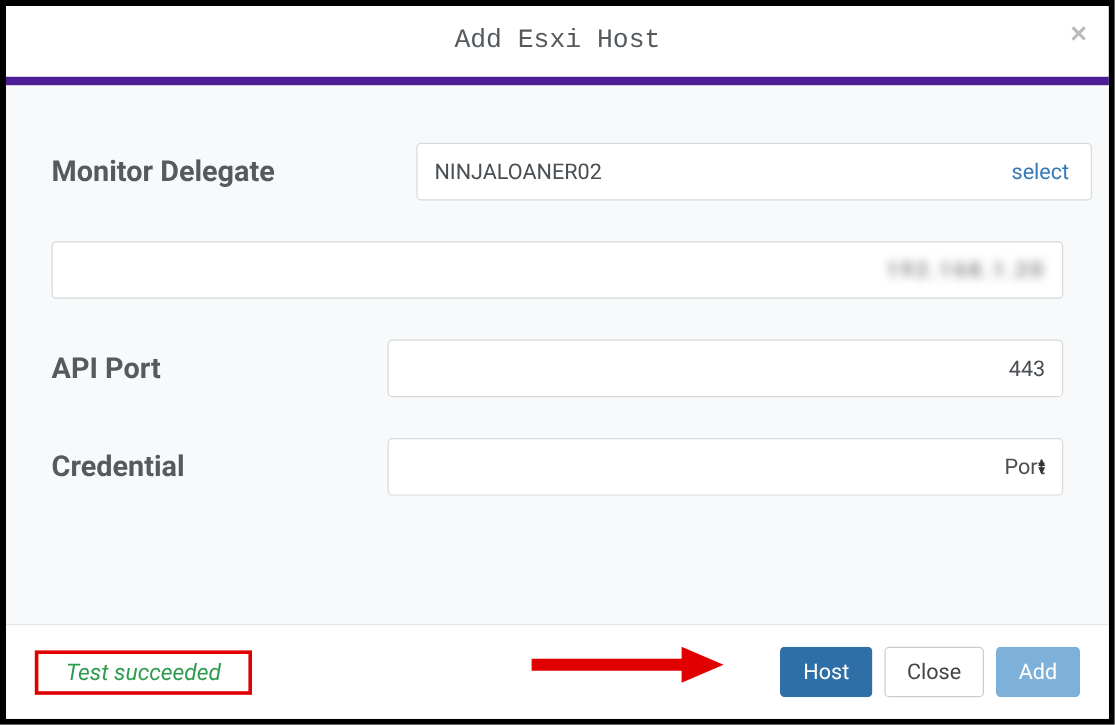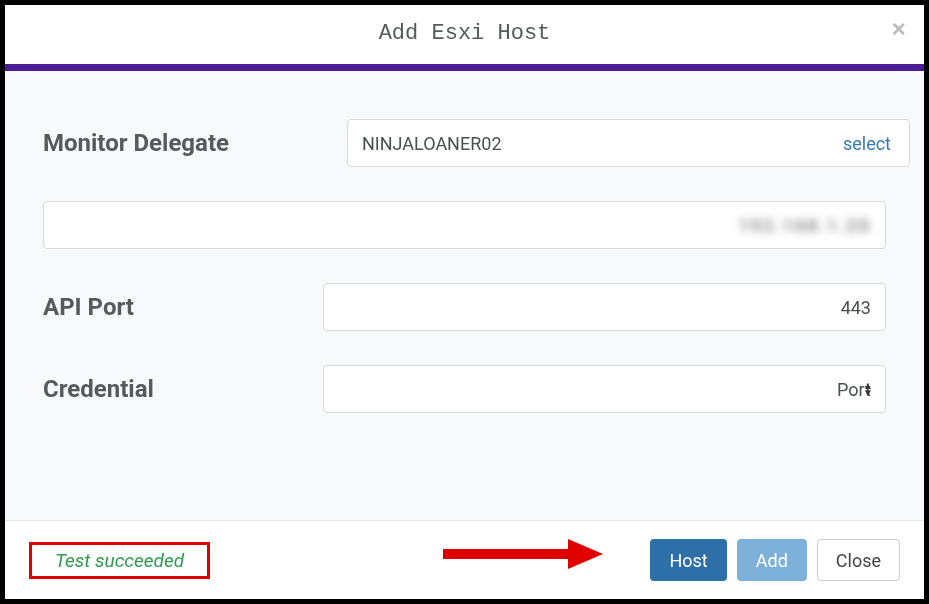--- a/index.html
+++ b/index.html
@@ -207,22 +207,22 @@
         </div>
       </div>
     </div>
 
   </div>
 
   <div class="modal-footer">
     <div class="status-msg">Test succeeded</div>
     <div class="btn-group">
       <div class="btn btn-primary">Host</div>
+      <div class="btn btn-default">Close</div>
       <div class="btn btn-secondary">Add</div>
-      <div class="btn btn-default">Close</div>
     </div>
   </div>
 
   <svg class="arrow-annot" width="170" height="40">
     <line x1="5" y1="20" x2="135" y2="20" stroke="#e10000" stroke-width="10"></line>
     <polygon points="130,5 165,20 130,35" fill="#e10000"></polygon>
   </svg>
 
 </div>
 

